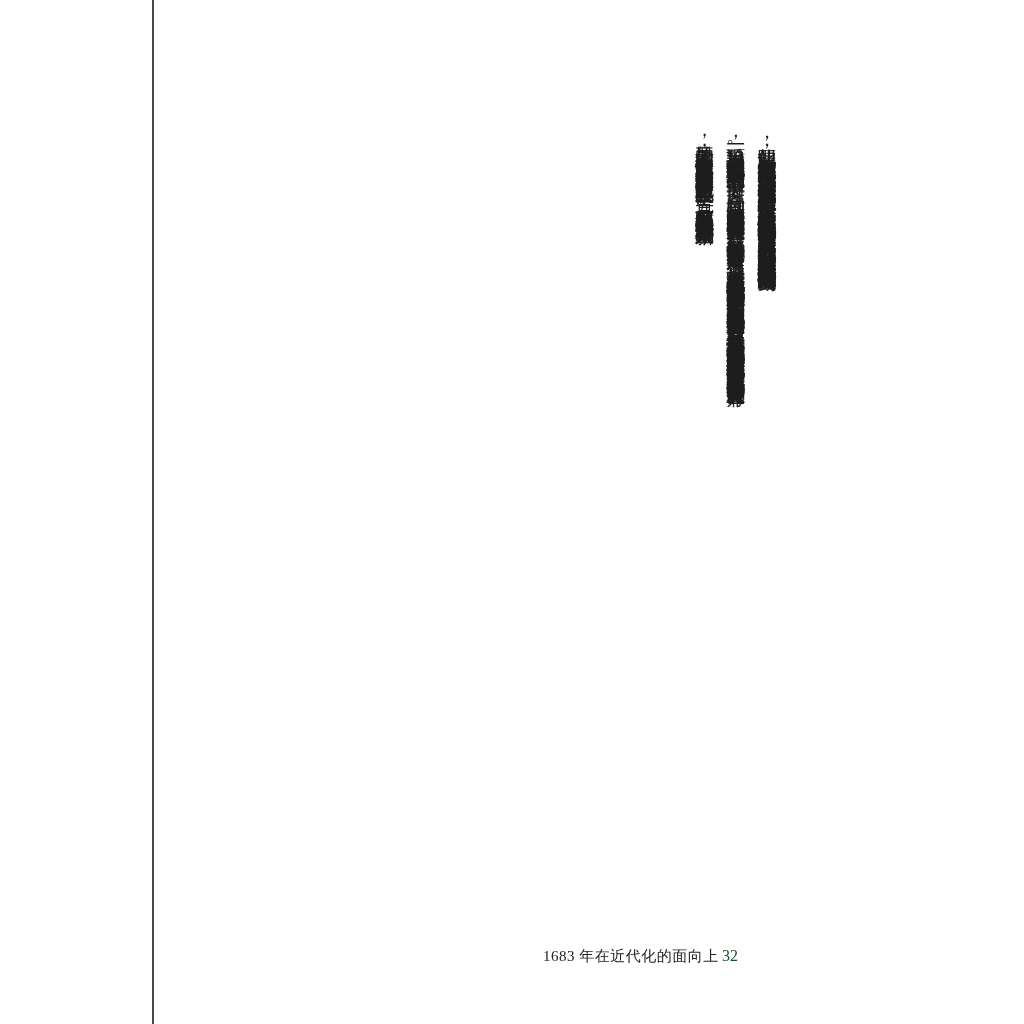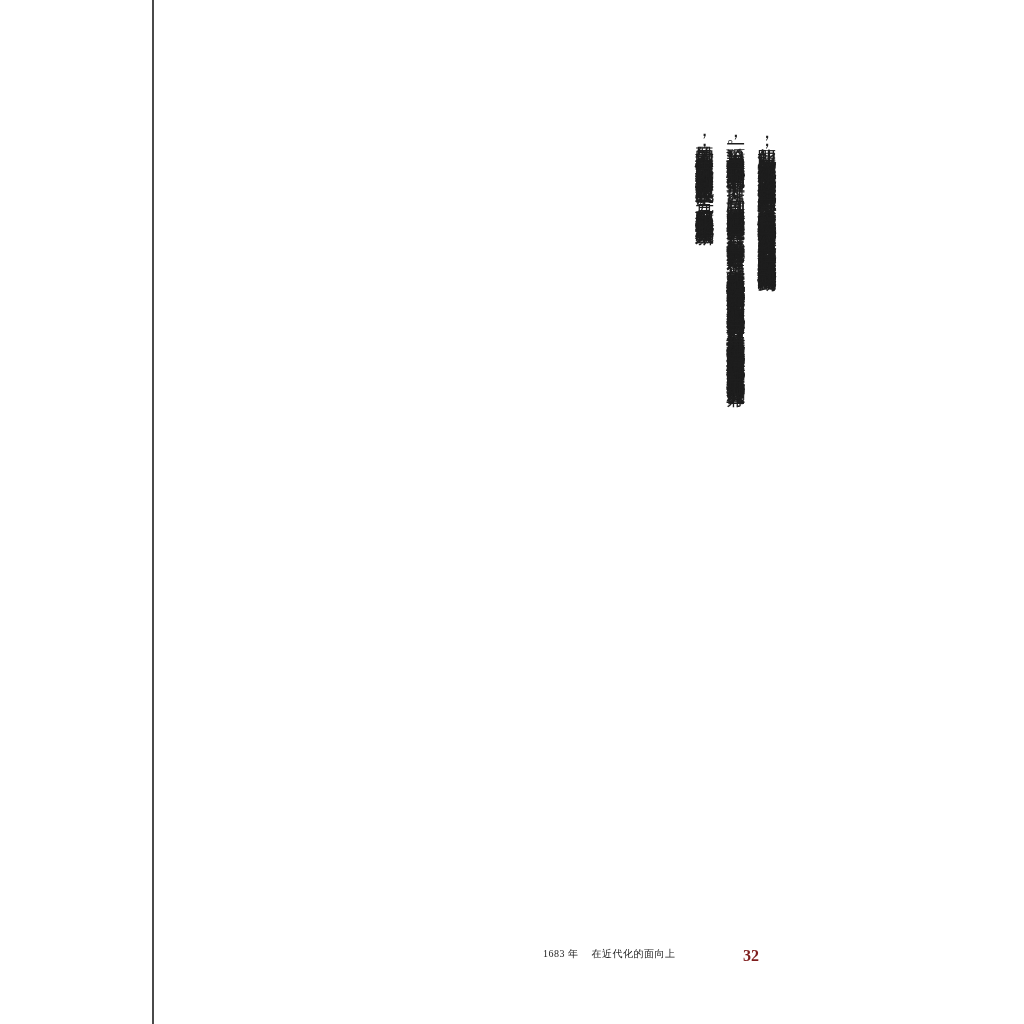--- a/index.html
+++ b/index.html
@@ -44,33 +44,31 @@
     padding: 0;
     text-indent: 37px; 
   }
   
   .footer {
     position: absolute;
     left: 543px;
     top: 947px;
     display: flex;
     align-items: baseline;
-    gap: 13px;
-    font-size: 10px;
+    font-size: 15px;
     color: #222222;
     letter-spacing: 0.5px;
     white-space: nowrap;
   }
   .page-number {
     position: absolute;
-    left: 743px;
+    left: 722px;
     top: 947px;
     font-size: 16px;
-    color: #7f1d1d;
-    font-weight: bold;
+    color: #14532d;
   }
 </style>
 </head>
 <body>
 
 <div class="canvas">
 
   <div class="edge-line"></div>
 
   <div class="text-block">

